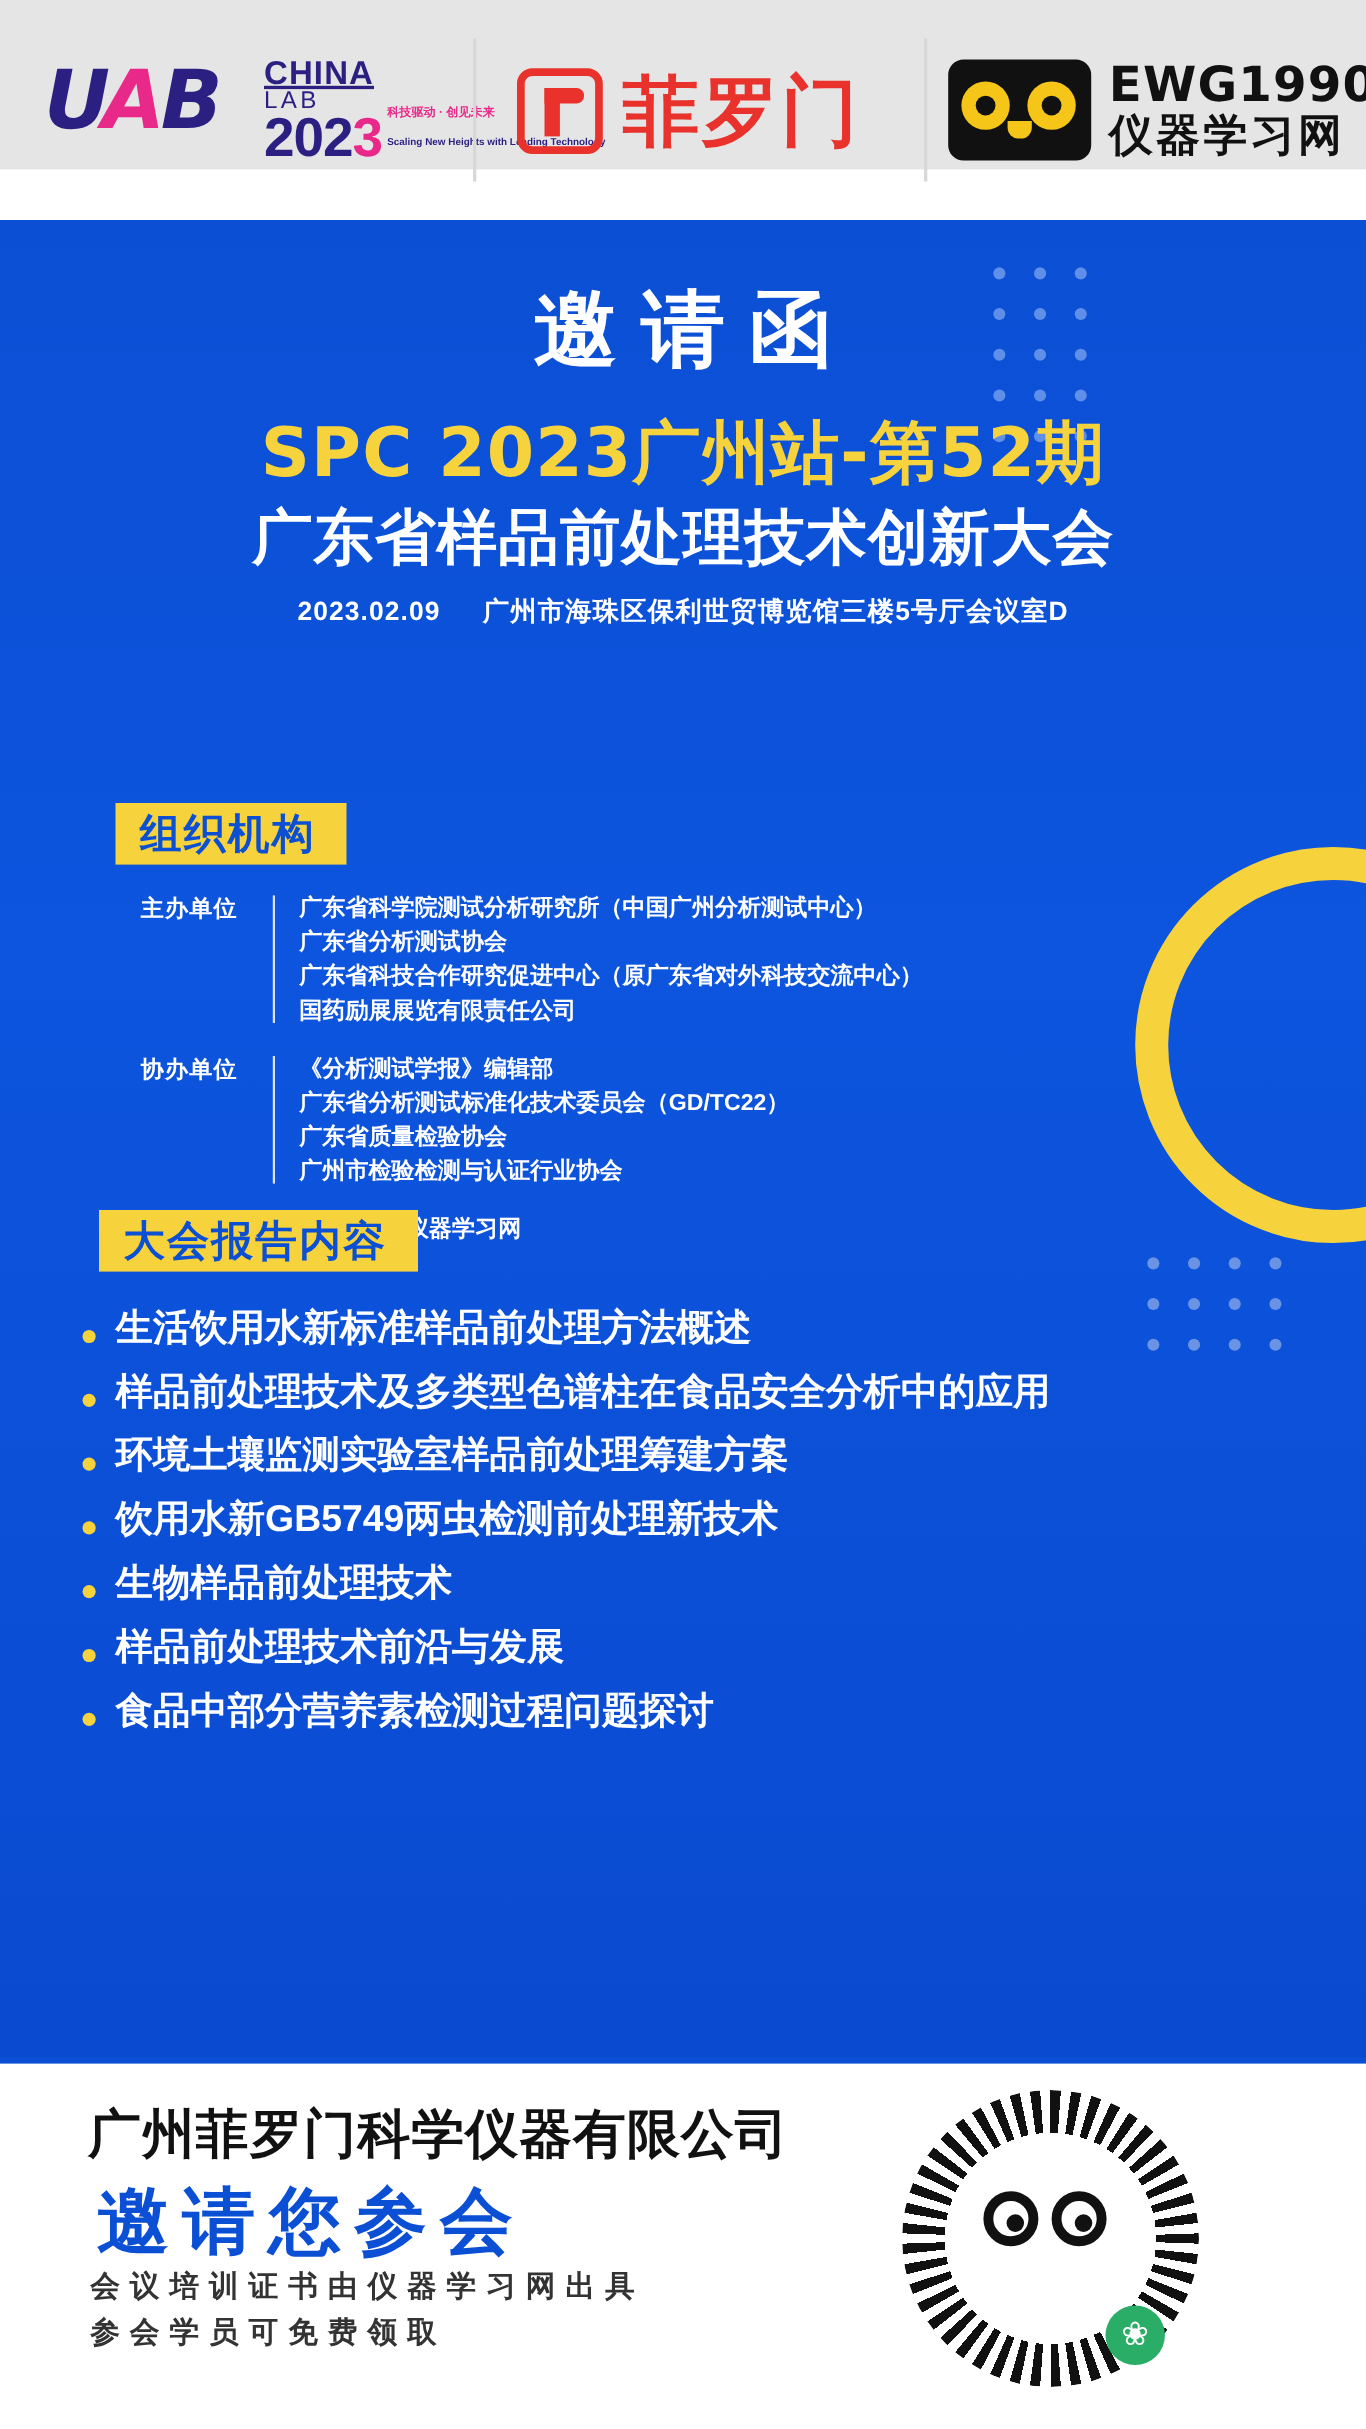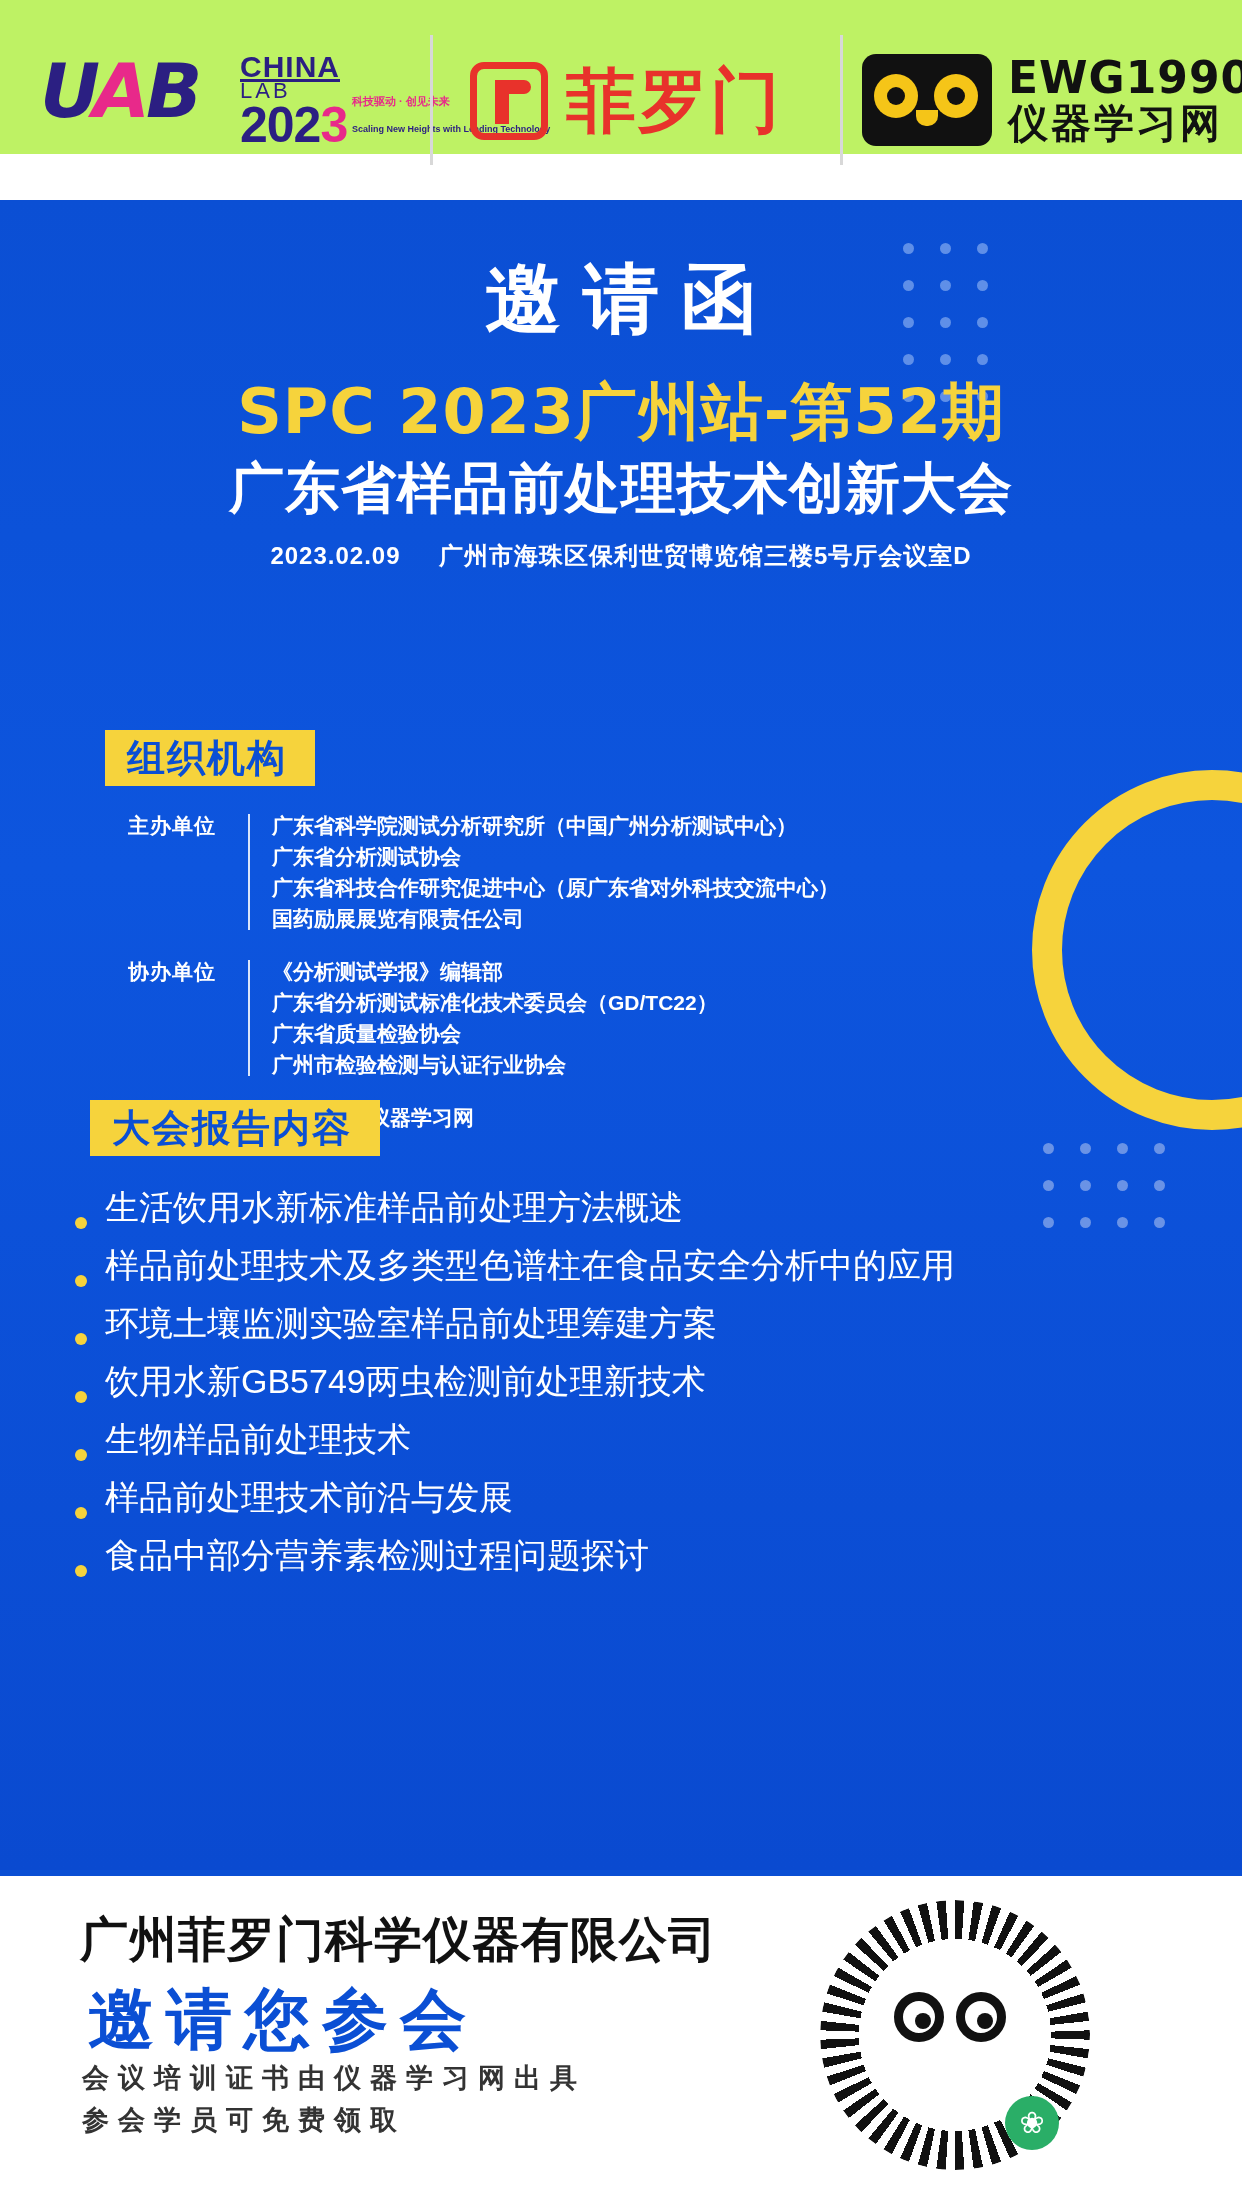--- a/index.html
+++ b/index.html
@@ -6,21 +6,21 @@
   html, body {
     width:1242px; height:2208px;
     font-family:"Liberation Sans", sans-serif;
     background:#ffffff;
   }
   .page { position:relative; width:1242px; height:2208px; overflow:hidden; background:#ffffff; }
 
   
   .header {
     position:absolute; top:0; left:0; width:1242px; height:154px;
-    background:#bef264; display:flex; align-items:center;padding-left:36px;
+    background:#e5e5e5; display:flex; align-items:center;padding-left:36px;
   }
   .logo-chinalab { position:absolute; left:40px; top:48px; width:340px; height:108px; }
   .cl-uab {
     font-family:"DejaVu Sans", sans-serif;
     font-size:74px; font-weight:bold; font-style:italic;
     color:#2b1f82; letter-spacing:-4px; line-height:1;
     position:absolute; left:0; top:6px;
   }
   .cl-uab .mid { color:#e8298a; }
   .cl-china {
@@ -140,22 +140,22 @@
   .org-row { display:flex; margin-bottom:22px; }
   .org-label {
     width:120px; flex:none; font-size:21px; font-weight:bold; letter-spacing:1px;
     padding-top:2px;
   }
   .org-bar { width:2px; background:#ffffff; margin:4px 22px 4px 0; flex:none; opacity:.85; }
   .org-items { font-size:21px; font-weight:bold; line-height:31px; }
 
   .topics { position:absolute; left:75px; top:985px; width:1100px; }
   .topic {
-    display:flex; align-items:flex-end; color:#ffffff;
-    font-size:34px; font-weight:normal; line-height:44px; margin-bottom:14px;
+    display:flex; align-items:center; color:#ffffff;
+    font-size:34px; font-weight:bold; line-height:44px; margin-bottom:14px;
   }
   .bullet {
     width:12px; height:12px; border-radius:50%; background:#f6d33c;
     margin:16px 18px 0 0; flex:none;
   }
 
   
   .footer {
     position:absolute; top:1870px; left:0; width:1242px; height:338px; background:#ffffff;
   }

